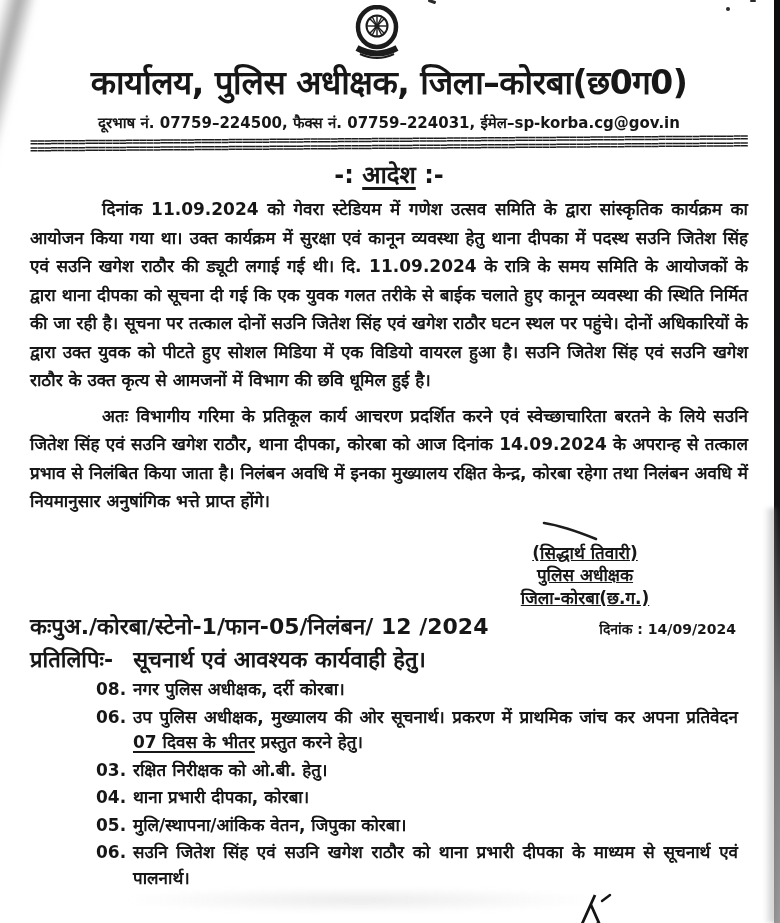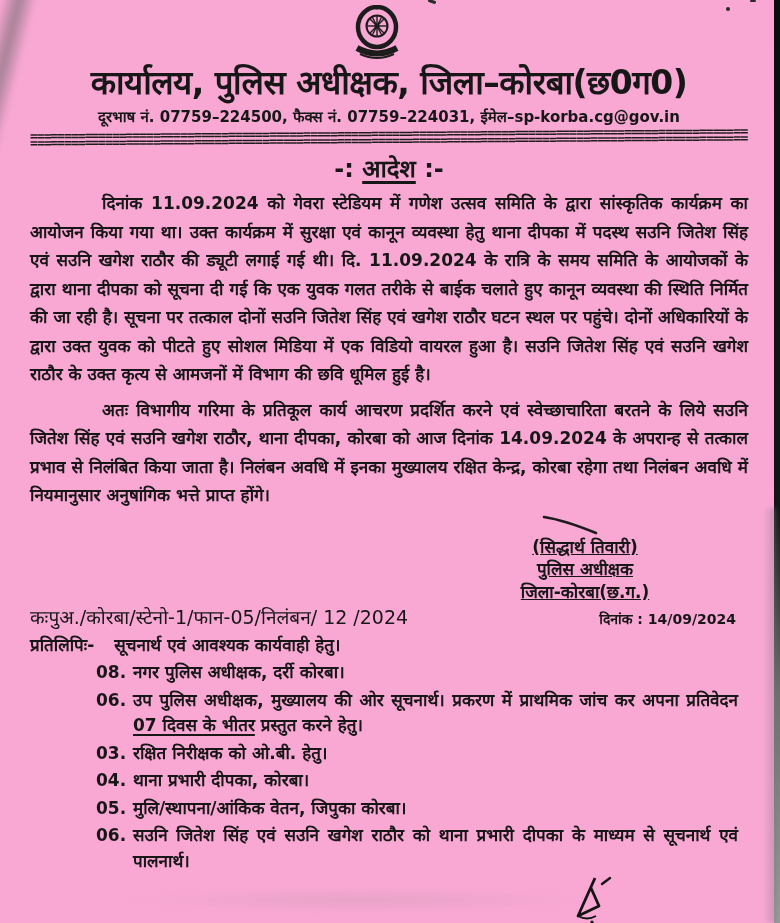--- a/index.html
+++ b/index.html
@@ -1,18 +1,18 @@
 <!DOCTYPE html>
 <html><head>
 <meta charset="utf-8">
 <style>
   html,body{margin:0;padding:0;background:#e8e8e8;}
   .page{
     width:780px;height:923px;position:relative;overflow:hidden;
-    background:#f9a8d4;color:#171717;
+    background:#ffffff;color:#171717;
     font-family:"DejaVu Sans","Liberation Sans",sans-serif;
     margin:0 auto;
   }
   
   .streak-left{
     position:absolute;top:-18px;left:-26px;width:34px;height:260px;
     background:linear-gradient(90deg,rgba(90,90,90,0) 0%,rgba(95,95,95,.55) 50%,rgba(90,90,90,0) 100%);
     transform:rotate(14deg);filter:blur(3px);
   }
   .edge-right{
@@ -34,21 +34,21 @@
     filter:blur(2px);
   }
   
   .content{position:relative;padding:5px 32px 0 30px;}
   .crest{display:block;margin:0 auto;margin-left:318px;}
   .office-title{
     text-align:center;font-size:33px;font-weight:bold;line-height:42px;
     letter-spacing:-.5px;margin-top:1px;white-space:nowrap;
   }
   .contact-line{
-    text-align:center;font-size:15px;font-weight:bold;margin-top:3px;line-height:20px;
+    text-align:center;font-size:15px;font-weight:bold;margin-top:9px;line-height:20px;
   }
   .sep-wrap{margin-top:3px;transform:rotate(-.4deg);}
   .sep{
     font-family:"DejaVu Sans Mono","Liberation Mono",monospace;
     font-size:13px;font-weight:bold;line-height:7px;height:7px;
     white-space:nowrap;overflow:hidden;letter-spacing:-1px;color:#1c1c1c;
   }
   .order-heading{
     text-align:center;font-size:24px;font-weight:bold;margin-top:10px;line-height:30px;
   }
@@ -59,23 +59,23 @@
   }
   .para.p1{margin-top:5px;}
   .para.p2{margin-top:7px;}
   
   .signatory{width:230px;margin:4px 48px 0 auto;text-align:center;}
   .sig-stroke{display:block;margin:0 auto 0 70px;}
   .signatory .line{font-size:17px;font-weight:bold;line-height:22.5px;white-space:nowrap;text-decoration:underline;}
   .ref-row{
     display:flex;justify-content:space-between;align-items:baseline;margin-top:1px;
   }
-  .ref-num{font-size:19px;font-weight:normal;white-space:nowrap;}
+  .ref-num{font-size:22px;font-weight:bold;white-space:nowrap;}
   .issue-date{font-size:14px;font-weight:bold;white-space:nowrap;margin-right:12px;}
-  .copy-row{display:flex;gap:20px;margin-top:3px;font-size:17px;font-weight:bold;}
+  .copy-row{display:flex;gap:20px;margin-top:3px;font-size:22px;font-weight:bold;}
   
   .dist-list{margin-top:4px;padding-left:66px;padding-right:10px;}
   .dist-item{display:flex;font-size:17px;font-weight:600;line-height:25.5px;margin-bottom:2px;}
   .dist-item .num{flex:none;width:37px;}
   .dist-item .txt{flex:1;text-align:justify;}
   .dist-item .emph{font-weight:bold;text-decoration:underline;text-decoration-thickness:2px;text-underline-offset:3px;}
   
   .footer-sign{width:190px;margin:2px 62px 0 auto;text-align:center;}
   .flourish{display:block;margin:0 auto;}
   .footer-sign .line{font-size:17px;font-weight:bold;line-height:22.5px;white-space:nowrap;}

